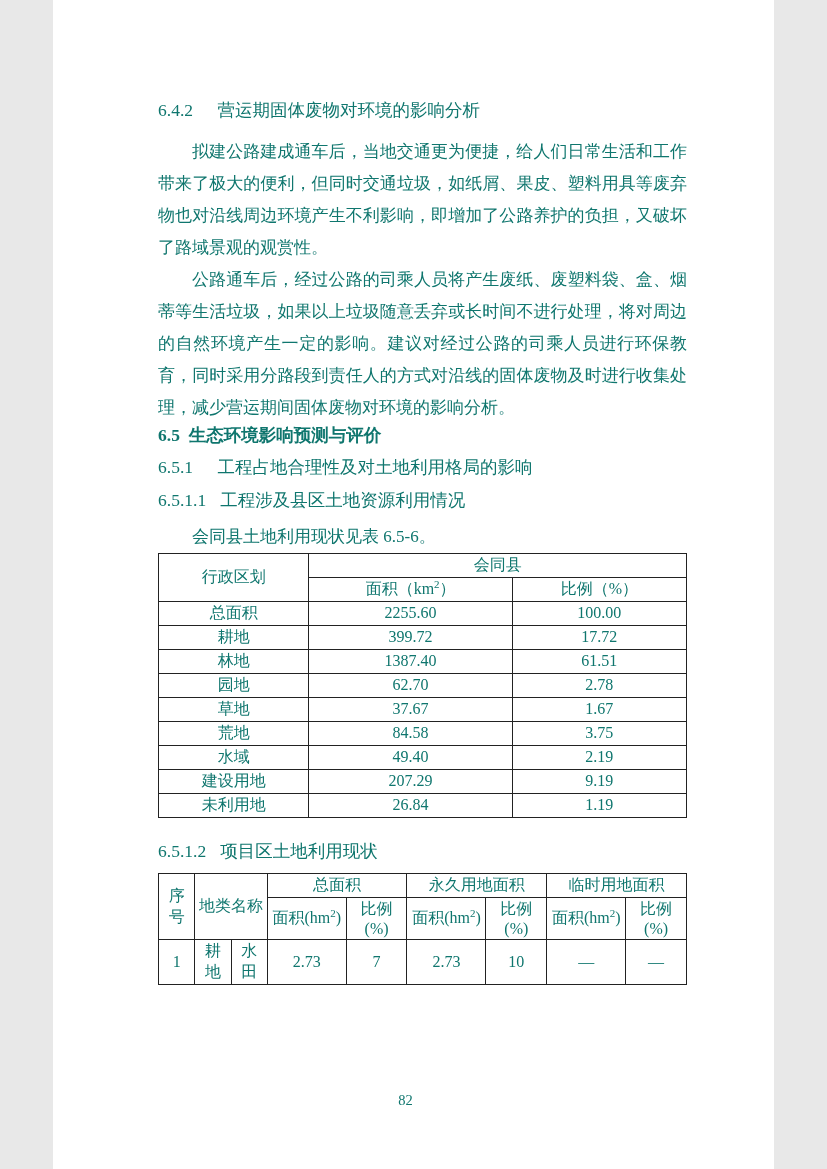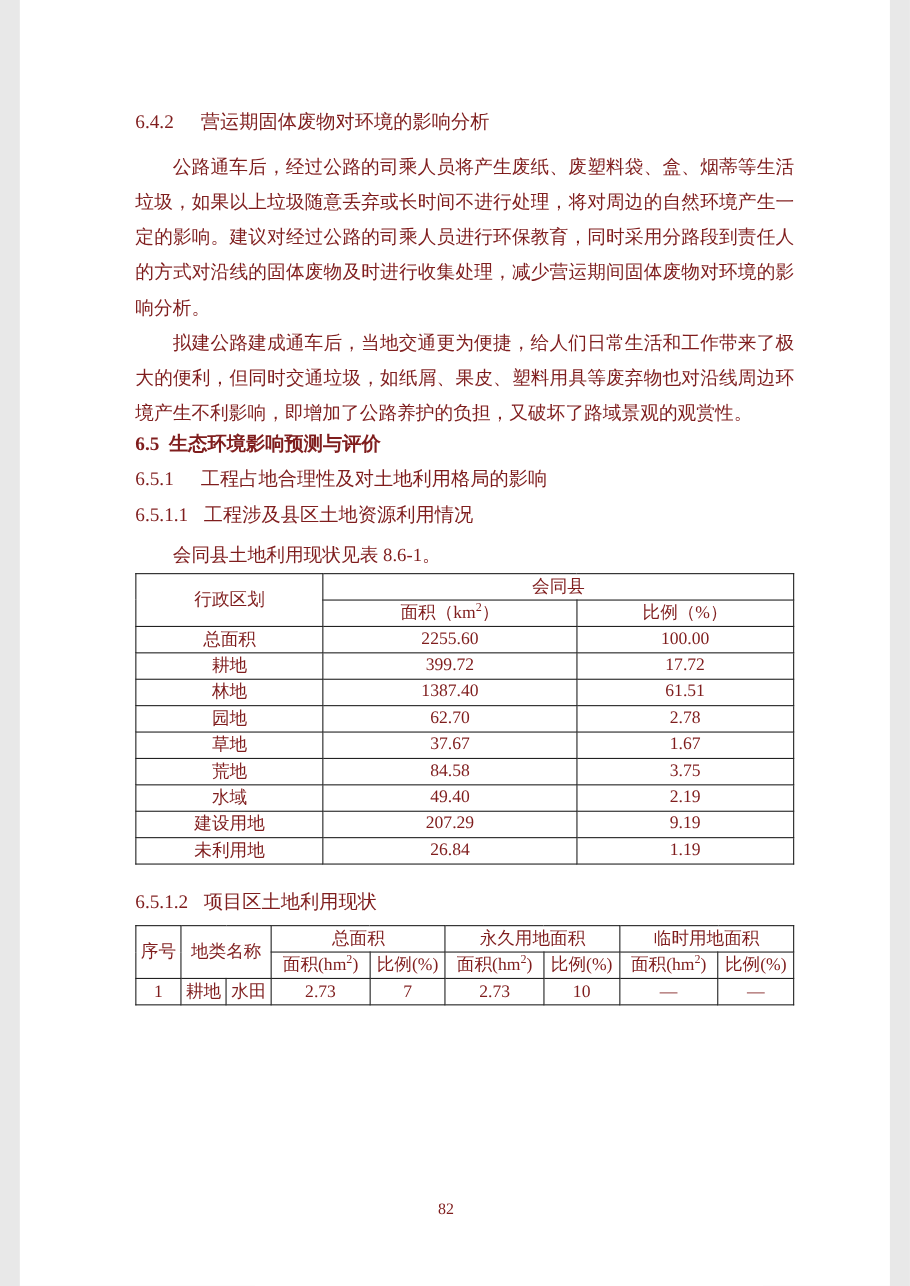--- a/index.html
+++ b/index.html
@@ -1,22 +1,22 @@
 <!DOCTYPE html>
 <html><head>
 <meta charset="utf-8">
 <style>
   html, body { margin: 0; padding: 0; background: #e8e8e8; }
   .page {
     position: relative;
-    width: 791px;
+    width: 721px;
     height: 1169px;
     margin: 0 auto;
     background: #ffffff;
-    color: #7f1d1d;
+    color: #0f766e;
     font-family: "Liberation Serif", "DejaVu Serif", serif;
     font-size: 17px;
     overflow: hidden;
     box-sizing: border-box;
     padding: 99px 87px 0 105px;
   }
   .h-sub {
     font-size: 17.5px;
     font-weight: normal;
     margin: 0 0 13px 0;
@@ -84,31 +84,31 @@
     font-size: 14.5px;
   }
 </style>
 </head>
 <body>
 
 <div class="page">
 
   <h3 class="h-sub"><span class="h-num">6.4.2</span><span>营运期固体废物对环境的影响分析</span></h3>
 
+  <p class="body-par">拟建公路建成通车后，当地交通更为便捷，给人们日常生活和工作带来了极大的便利，但同时交通垃圾，如纸屑、果皮、塑料用具等废弃物也对沿线周边环境产生不利影响，即增加了公路养护的负担，又破坏了路域景观的观赏性。</p>
   <p class="body-par">公路通车后，经过公路的司乘人员将产生废纸、废塑料袋、盒、烟蒂等生活垃圾，如果以上垃圾随意丢弃或长时间不进行处理，将对周边的自然环境产生一定的影响。建议对经过公路的司乘人员进行环保教育，同时采用分路段到责任人的方式对沿线的固体废物及时进行收集处理，减少营运期间固体废物对环境的影响分析。</p>
-  <p class="body-par">拟建公路建成通车后，当地交通更为便捷，给人们日常生活和工作带来了极大的便利，但同时交通垃圾，如纸屑、果皮、塑料用具等废弃物也对沿线周边环境产生不利影响，即增加了公路养护的负担，又破坏了路域景观的观赏性。</p>
 
   <h2 class="h-main"><span class="h-num">6.5</span><span>生态环境影响预测与评价</span></h2>
 
   <h3 class="h-sub" style="margin-bottom:9px;"><span class="h-num">6.5.1</span><span>工程占地合理性及对土地利用格局的影响</span></h3>
 
   <h3 class="h-sub tight" style="margin-bottom:8px;"><span class="h-num">6.5.1.1</span><span>工程涉及县区土地资源利用情况</span></h3>
 
 
-  <p class="body-par no-just">会同县土地利用现状见表 8.6-1。</p>
+  <p class="body-par no-just">会同县土地利用现状见表 6.5-6。</p>
 
 
   <table class="doc-table">
     <colgroup>
         <col style="width:28.5%">
         <col style="width:38.5%">
         <col style="width:33%">
       </colgroup>
     <tbody>
       <tr>

